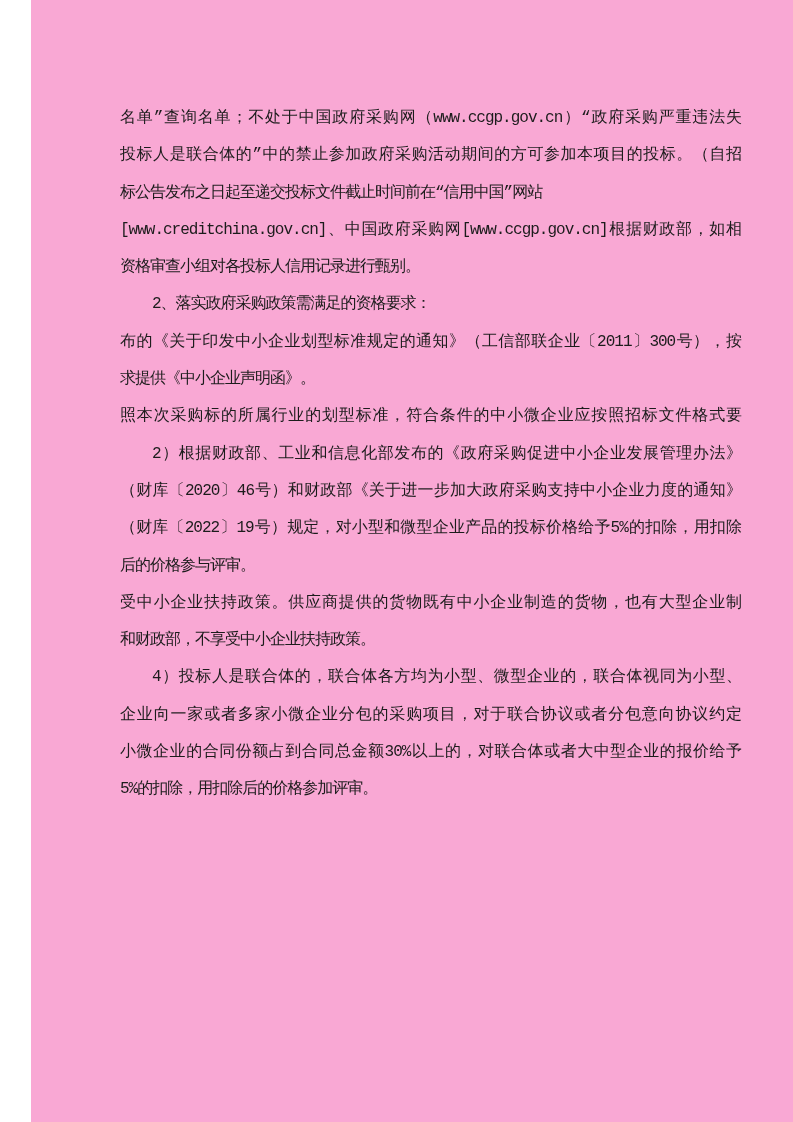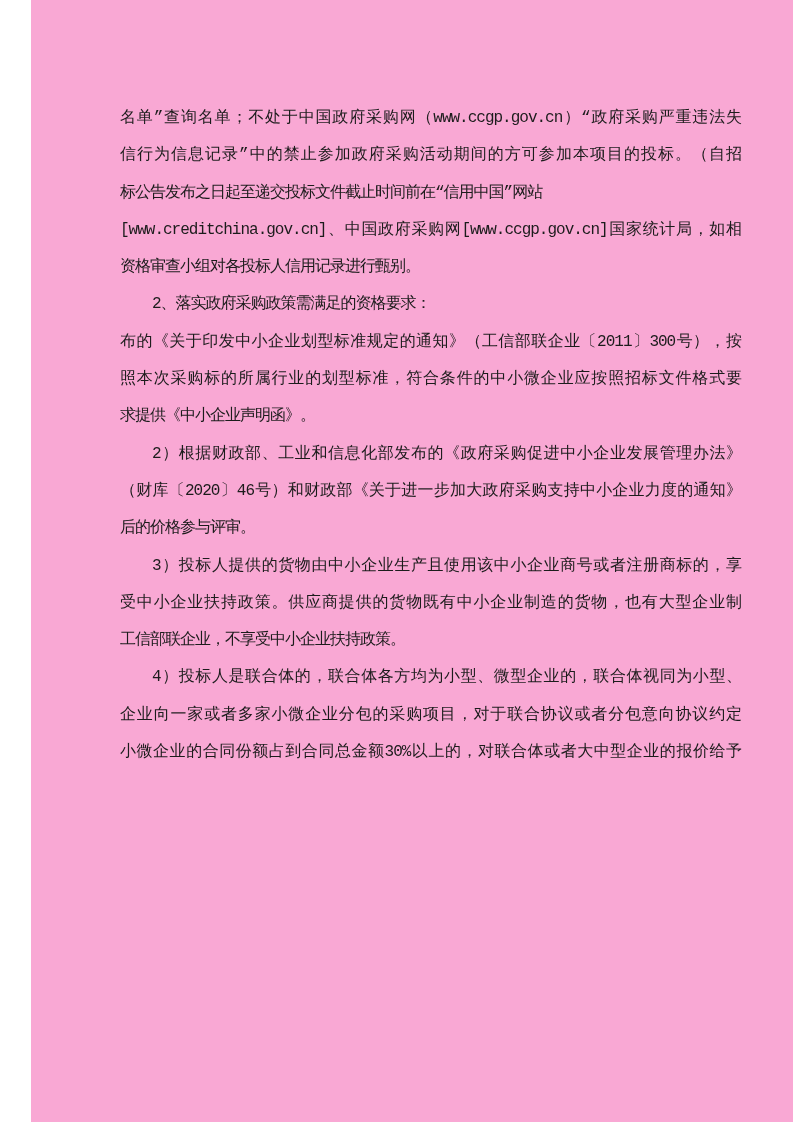--- a/index.html
+++ b/index.html
@@ -41,31 +41,32 @@
   .line.indent {
     padding-left: 32px;
   }
 </style>
 </head>
 <body>
 
 <div class="page">
   <div class="text-block" id="text-block" style="color: rgb(28, 28, 28);">
       <div class="line">名单”查询名单；不处于中国政府采购网（www.ccgp.gov.cn）“政府采购严重违法失</div>
-      <div class="line">信行为信息记录”中的禁止参加政府采购活动期间的方可参加本项目的投标。（自招</div>
+      <div class="line">投标人是联合体的”中的禁止参加政府采购活动期间的方可参加本项目的投标。（自招</div>
       <div class="line no-justify">标公告发布之日起至递交投标文件截止时间前在“信用中国”网站</div>
-      <div class="line">[www.creditchina.gov.cn]、中国政府采购网[www.ccgp.gov.cn]国家统计局，如相</div>
+      <div class="line">[www.creditchina.gov.cn]、中国政府采购网[www.ccgp.gov.cn]根据财政部，如相</div>
       <div class="line no-justify">资格审查小组对各投标人信用记录进行甄别。</div>
       <div class="line indent no-justify">2、落实政府采购政策需满足的资格要求：</div>
       <div class="line">布的《关于印发中小企业划型标准规定的通知》（工信部联企业〔2011〕300号），按</div>
+      <div class="line no-justify">求提供《中小企业声明函》。</div>
       <div class="line">照本次采购标的所属行业的划型标准，符合条件的中小微企业应按照招标文件格式要</div>
-      <div class="line no-justify">求提供《中小企业声明函》。</div>
       <div class="line indent">2）根据财政部、工业和信息化部发布的《政府采购促进中小企业发展管理办法》</div>
       <div class="line">（财库〔2020〕46号）和财政部《关于进一步加大政府采购支持中小企业力度的通知》</div>
+      <div class="line">（财库〔2022〕19号）规定，对小型和微型企业产品的投标价格给予5%的扣除，用扣除</div>
       <div class="line no-justify">后的价格参与评审。</div>
-      <div class="line indent">3）投标人提供的货物由中小企业生产且使用该中小企业商号或者注册商标的，享</div>
       <div class="line">受中小企业扶持政策。供应商提供的货物既有中小企业制造的货物，也有大型企业制</div>
-      <div class="line no-justify">工信部联企业，不享受中小企业扶持政策。</div>
+      <div class="line no-justify">和财政部，不享受中小企业扶持政策。</div>
       <div class="line indent">4）投标人是联合体的，联合体各方均为小型、微型企业的，联合体视同为小型、</div>
       <div class="line">企业向一家或者多家小微企业分包的采购项目，对于联合协议或者分包意向协议约定</div>
       <div class="line">小微企业的合同份额占到合同总金额30%以上的，对联合体或者大中型企业的报价给予</div>
+      <div class="line no-justify">5%的扣除，用扣除后的价格参加评审。</div>
     </div>
 </div>
 
 </body></html>

